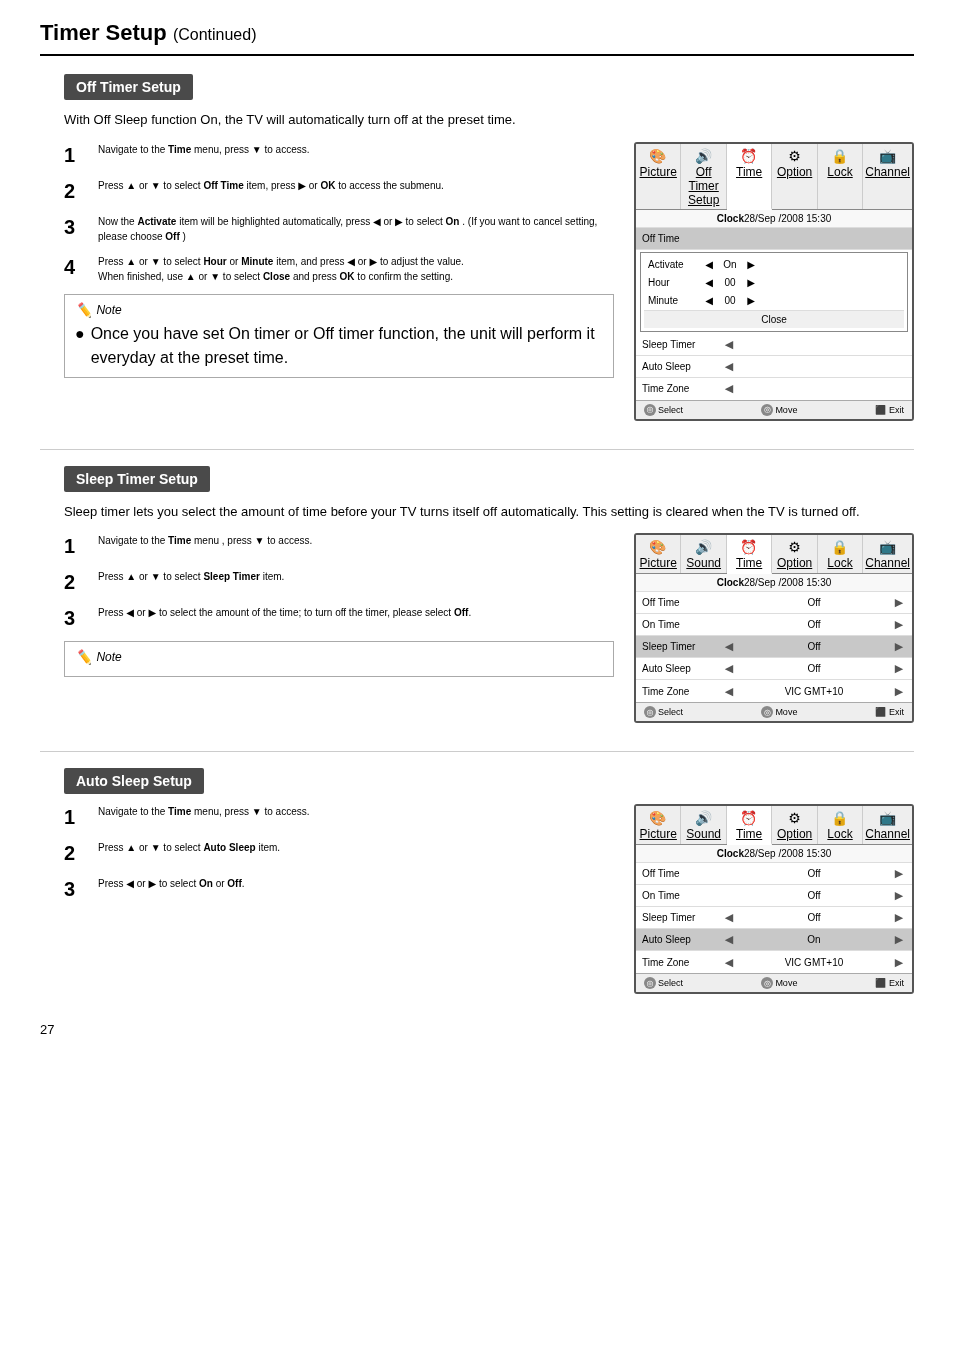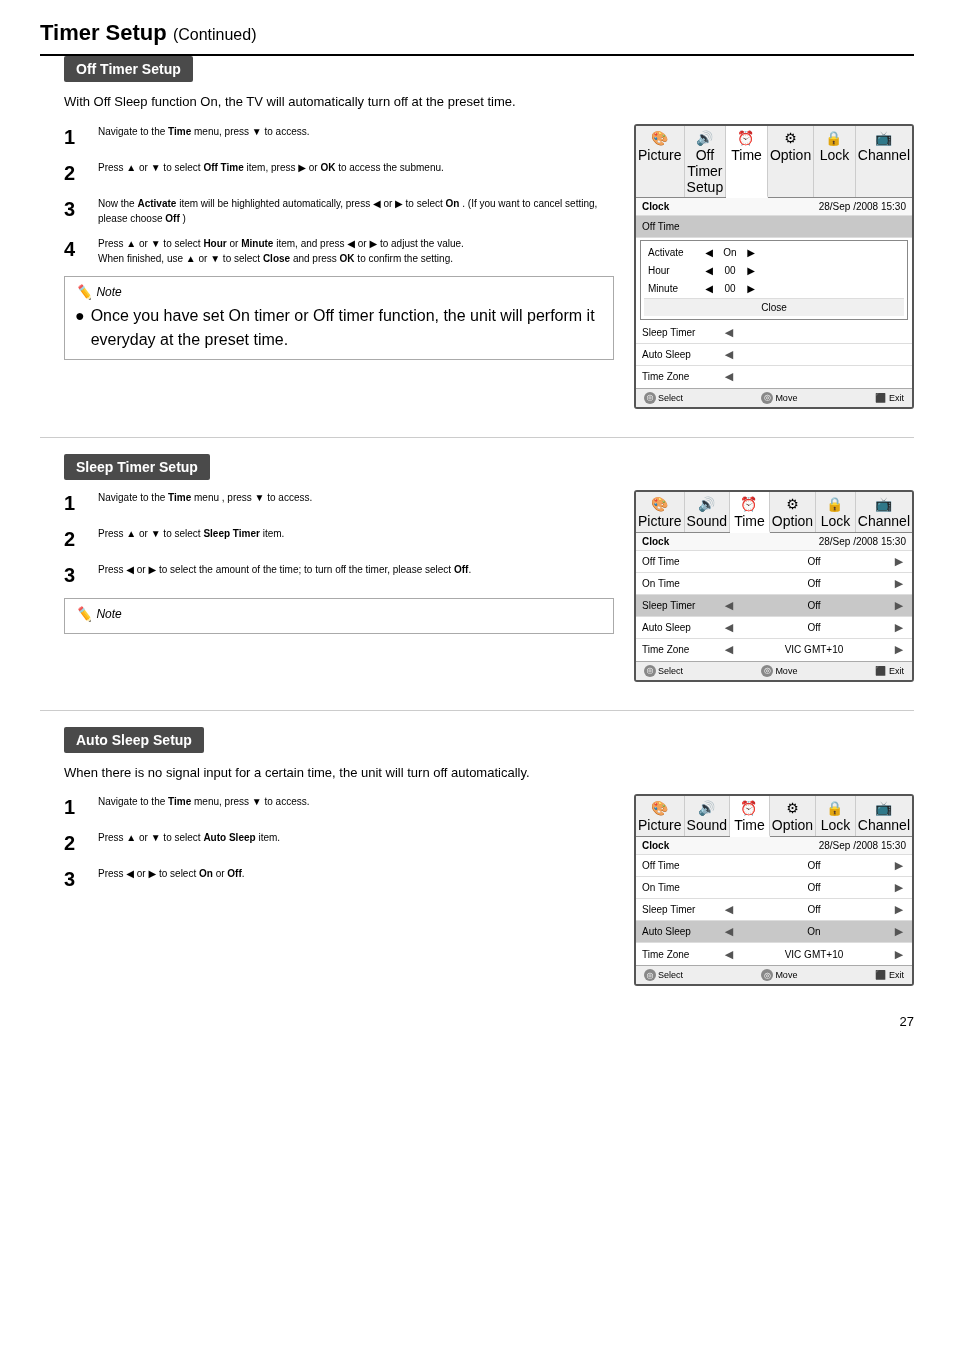--- a/index.html
+++ b/index.html
@@ -12,20 +12,21 @@
       color: #000;
       padding: 20px 40px 30px 40px;
     }
 
     
     .page-title {
       font-size: 22px;
       font-weight: bold;
       border-bottom: 2px solid #000;
       padding-bottom: 8px;
+      margin-bottom: 18px;
     }
     .page-title .continued {
       font-size: 16px;
       font-weight: normal;
     }
 
     
     .section-header {
       background: #4a4a4a;
       color: #fff;
@@ -133,21 +134,21 @@
       align-items: center;
       gap: 1px;
     }
     .tv-nav-item:last-child { border-right: none; }
     .tv-nav-item.active {
       background: #fff;
       border-bottom: 2px solid #fff;
       margin-bottom: -1px;
     }
     .tv-nav-icon { font-size: 14px; }
-    .tv-nav-label { font-size: 14px; }
+    .tv-nav-label { font-size: 12px; text-decoration: underline; }
 
     .tv-body { padding: 0; }
 
     .tv-row {
       display: flex;
       align-items: center;
       border-bottom: 1px solid #ddd;
       padding: 3px 6px;
       min-height: 22px;
     }
@@ -155,21 +156,21 @@
     .tv-row.highlighted {
       background: #c8c8c8;
     }
     .tv-label { width: 80px; font-size: 10px; flex-shrink: 0; }
     .tv-arrow-left { width: 14px; text-align: center; font-size: 11px; color: #555; }
     .tv-value { flex: 1; text-align: center; font-size: 10px; }
     .tv-arrow-right { width: 14px; text-align: center; font-size: 11px; color: #555; }
 
     .tv-clock-row {
       display: flex;
-      justify-content: space-between;
+      justify-content: center;
       padding: 3px 6px;
       border-bottom: 1px solid #ddd;
       background: #f8f8f8;
     }
     .tv-clock-label { font-size: 10px; font-weight: bold; }
     .tv-clock-val { font-size: 10px; }
 
     
     .tv-submenu {
       background: #fff;
@@ -217,21 +218,21 @@
       border-radius: 50%;
       display: inline-flex;
       align-items: center;
       justify-content: center;
       color: #fff;
       font-size: 8px;
     }
 
     
     .page-number {
-      text-align: right;
+      text-align: left;
       margin-top: 20px;
       font-size: 13px;
     }
 
     .divider {
       border: none;
       border-top: 1px solid #ccc;
       margin: 0 0 16px 0;
     }
   </style>
@@ -372,20 +373,21 @@
         </div>
       </div>
     </div>
   </div>
 </div>
 
 <hr class="divider">
 
 <div class="section">
   <div class="section-header">Sleep Timer Setup</div>
+  <p class="section-desc">Sleep timer lets you select the amount of time before your TV turns itself off automatically. This setting is cleared when the TV is turned off.</p>
 
   <div class="section-content">
     <div class="steps-col">
       <div class="step">
         <span class="step-num">1</span>
         <span class="step-text">Navigate to the <b>Time</b> menu ,  press ▼ to access.</span>
       </div>
       <div class="step">
         <span class="step-num">2</span>
         <span class="step-text">Press ▲ or ▼ to select <b>Sleep Timer</b> item.</span>
@@ -483,21 +485,20 @@
         </div>
       </div>
     </div>
   </div>
 </div>
 
 <hr class="divider">
 
 <div class="section">
   <div class="section-header">Auto Sleep Setup</div>
-  <p class="section-desc">When there is no signal input for a certain time, the unit will turn off automatically.</p>
 
   <div class="section-content">
     <div class="steps-col">
       <div class="step">
         <span class="step-num">1</span>
         <span class="step-text">Navigate to the <b>Time</b> menu, press ▼ to access.</span>
       </div>
       <div class="step">
         <span class="step-num">2</span>
         <span class="step-text">Press ▲ or ▼ to select <b>Auto Sleep</b> item.</span>

